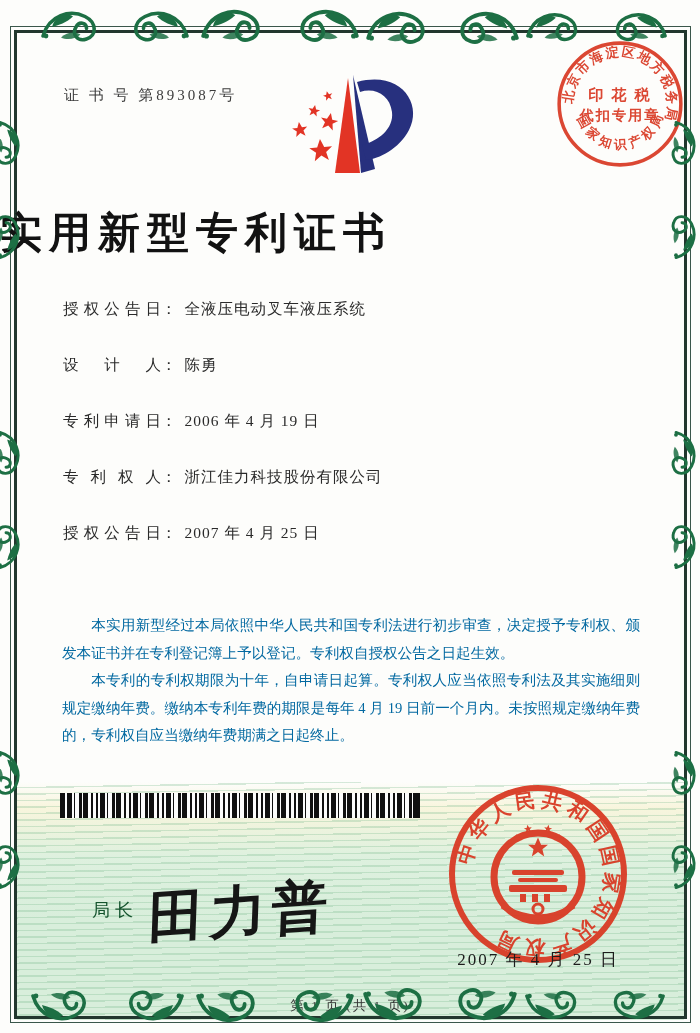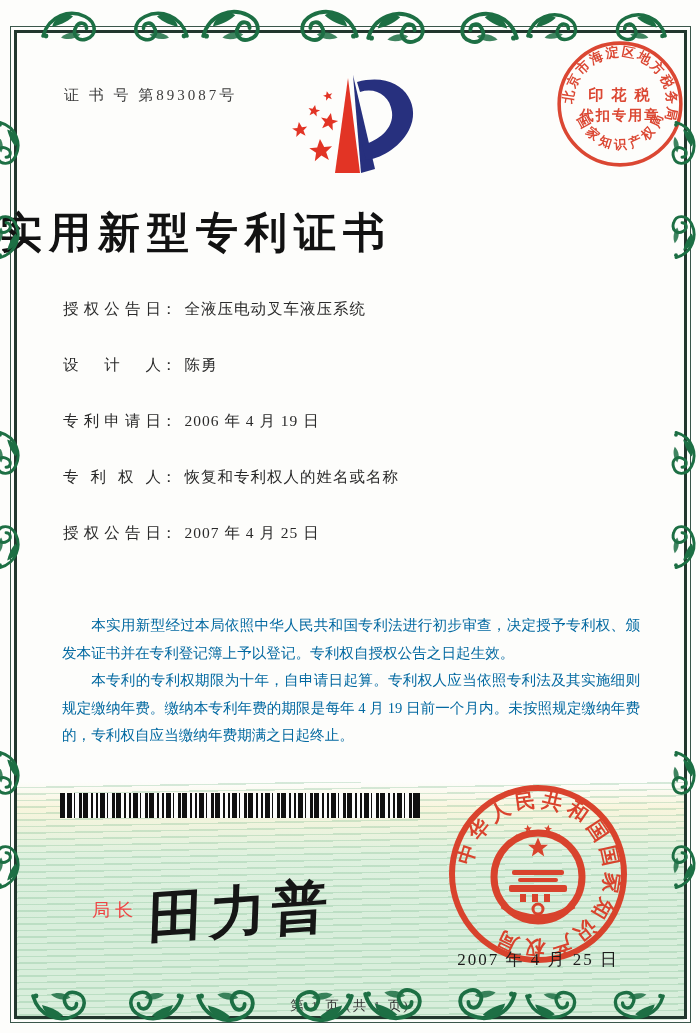--- a/index.html
+++ b/index.html
@@ -61,21 +61,21 @@
       #101010 4px 9px, #fcfcfc 9px 11px,
       #101010 11px 12px, #fcfcfc 12px 16px,
       #101010 16px 19px, #fcfcfc 19px 20px,
       #101010 20px 25px, #fcfcfc 25px 28px,
       #101010 28px 30px, #fcfcfc 30px 33px);
     border-left:3px solid #101010; border-right:3px solid #101010;
   }
   
   .director-label{
     position:absolute; left:92px; top:898px; z-index:3;
-    font-size:18px; letter-spacing:5px; color:#ef4444;text-align:center;
+    font-size:18px; letter-spacing:5px; color:#14532d;text-align:center;
   }
   .signature{position:absolute; left:146px; top:850px; width:210px; height:115px; z-index:3;}
   .signature text{
     font-family:"DejaVu Sans",sans-serif; font-size:56px; font-weight:bold;
     fill:#161616; letter-spacing:6px;
   }
   .grant-seal{position:absolute; left:446px; top:782px; width:184px; height:184px; z-index:3; opacity:.95;}
   .seal-date{
     position:absolute; left:428px; top:948px; width:220px; z-index:3;
     text-align:center; font-size:17px; letter-spacing:2px; color:#1c1c1c;
@@ -137,21 +137,21 @@
     <div class="frow">
       <span class="flabel">授权公告日</span><span class="fcolon">：</span><span class="fvalue">全液压电动叉车液压系统</span>
     </div>
     <div class="frow">
       <span class="flabel">设计人</span><span class="fcolon">：</span><span class="fvalue">陈勇</span>
     </div>
     <div class="frow">
       <span class="flabel">专利申请日</span><span class="fcolon">：</span><span class="fvalue">2006 年 4 月 19 日</span>
     </div>
     <div class="frow">
-      <span class="flabel">专利权人</span><span class="fcolon">：</span><span class="fvalue">恢复和专利权人的姓名或名称</span>
+      <span class="flabel">专利权人</span><span class="fcolon">：</span><span class="fvalue">浙江佳力科技股份有限公司</span>
     </div>
     <div class="frow">
       <span class="flabel">授权公告日</span><span class="fcolon">：</span><span class="fvalue">2007 年 4 月 25 日</span>
     </div>
   </div>
 
   <div class="body-text">
     <p>本实用新型经过本局依照中华人民共和国专利法进行初步审查，决定授予专利权、颁发本证书并在专利登记簿上予以登记。专利权自授权公告之日起生效。</p>
     <p>本专利的专利权期限为十年，自申请日起算。专利权人应当依照专利法及其实施细则规定缴纳年费。缴纳本专利年费的期限是每年 4 月 19 日前一个月内。未按照规定缴纳年费的，专利权自应当缴纳年费期满之日起终止。</p>
   </div>

